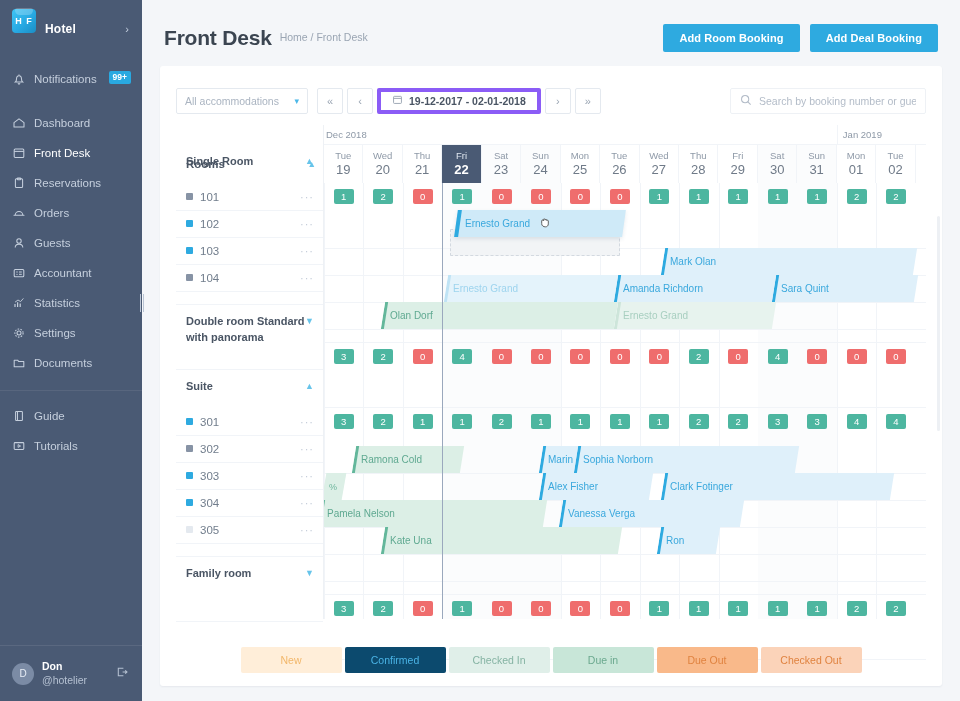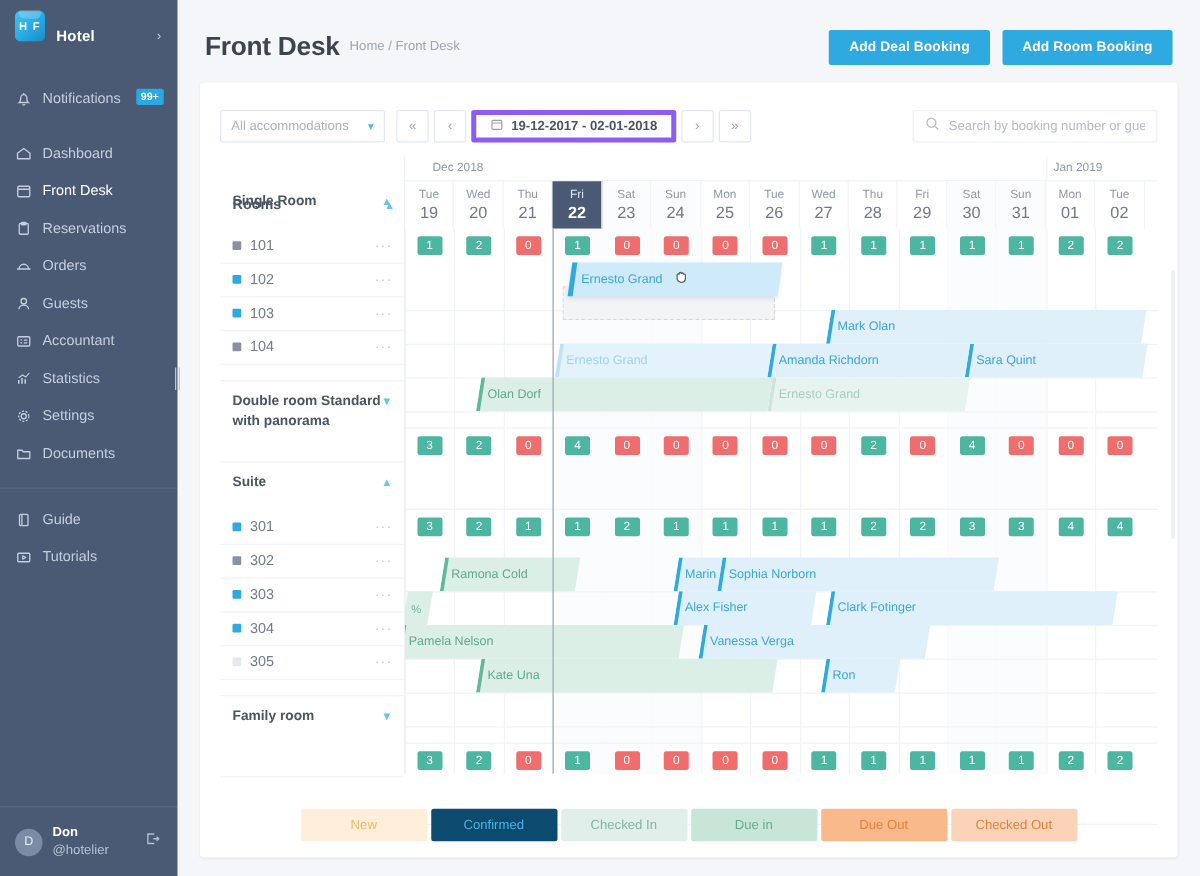--- a/index.html
+++ b/index.html
@@ -410,22 +410,22 @@
         <i></i>
       </div>
   </aside>
 
   <main class="main">
 
     <div class="page-head">
       <div class="page-title">Front Desk</div>
       <div class="breadcrumb">Home / Front Desk</div>
       <div class="head-actions">
+        <button class="btn-primary">Add Room Booking</button>
         <button class="btn-primary">Add Deal Booking</button>
-        <button class="btn-primary">Add Room Booking</button>
       </div>
     </div>
 
     <section class="card">
 
       <div class="toolbar">
         <div class="select-box">
           <span>All accommodations</span>
           <span class="select-caret">▾</span>
         </div>
@@ -538,21 +538,21 @@
               <div class="grp-label" style="top: 412px; height: 27px;">
                 <span>Family room</span>
                 <span class="chev">▼</span>
               </div>
               <div class="rowline" style="top: 476px;"></div>
             </div>
         </div>
 
         <div class="gridcol">
           <div class="month-row" id="monthrow">
-              <div class="month-lbl" style="left: 22px;">Dec 2018</div>
+              <div class="month-lbl" style="left: 2px;">Dec 2018</div>
               <div class="month-lbl" style="left: 518.85px;">Jan 2019</div>
               <div class="vline" style="left: 512.85px; height: 20px;"></div>
             </div>
           <div class="dow-row" id="dowrow">
               <div class="daycell" style="left: 0px; width: 39.45px;">
                 <div class="dow">Tue</div>
                 <div class="dnum">19</div>
               </div>
               <div class="daycell" style="left: 39.45px; width: 39.45px;">
                 <div class="dow">Wed</div>

